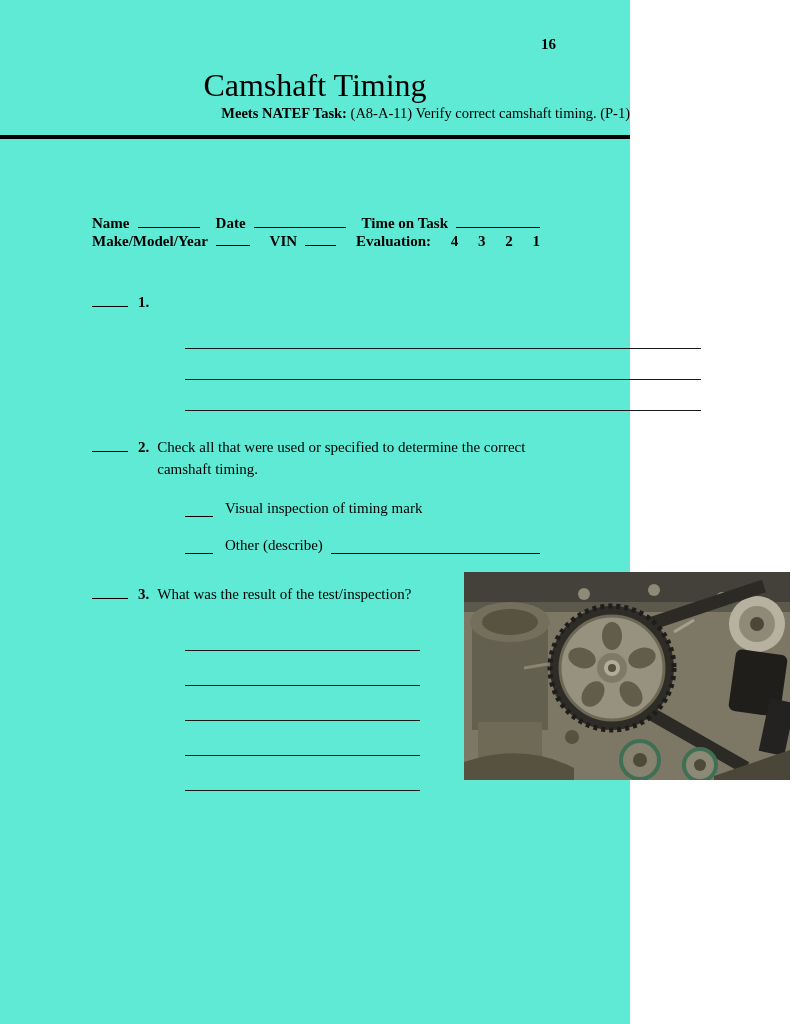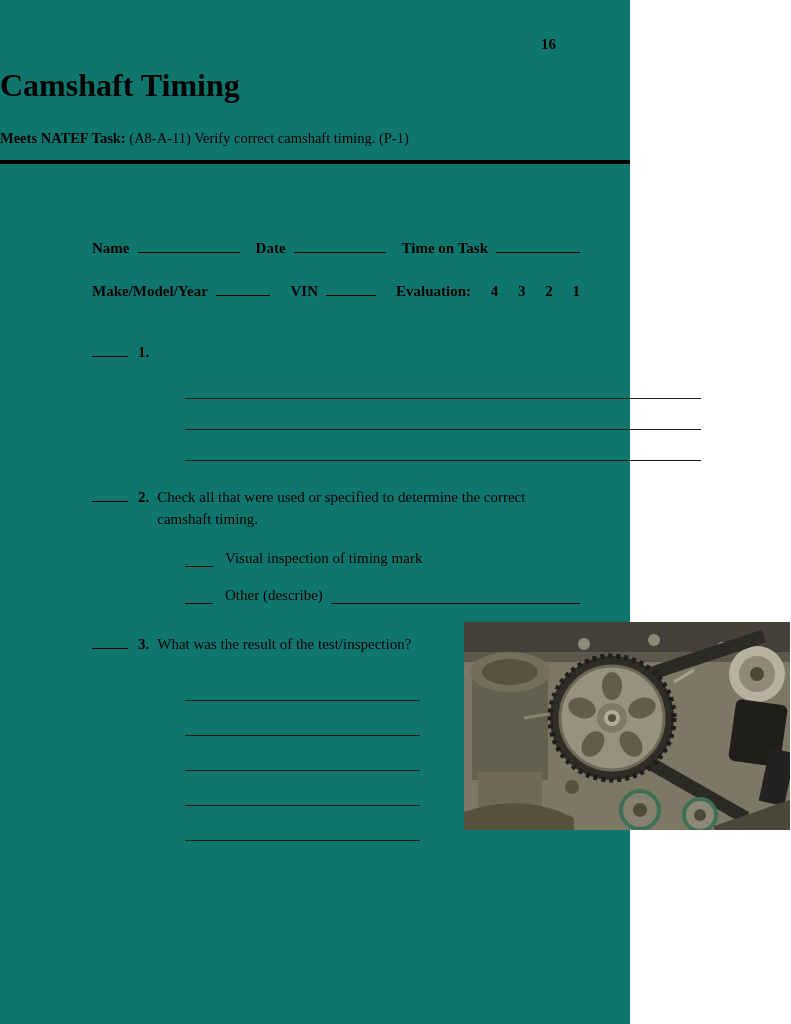--- a/index.html
+++ b/index.html
@@ -5,61 +5,62 @@
   * { margin: 0; padding: 0; box-sizing: border-box; }
   html, body { background: #ffffff; }
   body {
     width: 791px;
     height: 1024px;
     font-family: "Liberation Serif", serif;
     color: #000;
     position: relative;
     overflow: hidden;
   }
-  .page { width: 630px; height: 1024px; background: #0f766e; }
+  .page { width: 630px; height: 1024px; background: #5eead4; }
 
   .page-number {
     padding-top: 36px;
     padding-right: 74px;
     text-align: right;
     font-weight: bold;
     font-size: 15px;
   }
   .title {
     margin-top: 14px;
+    text-align: center;
     font-size: 32px;
-    font-weight: bold;
+    font-weight: normal;
     font-family: "Liberation Serif", serif;
   }
   .natef {
-    margin-top: 26px;
-    text-align: left;
+    margin-top: 1px;
+    text-align: right;
     font-size: 14.5px;
   }
   .natef .bold { font-weight: bold; }
   .rule {
     margin-top: 13px;
     height: 4px;
     background: #000;
     width: 100%;
   }
 
-  .content { padding: 30px 50px 0 92px; font-size: 15px; }
+  .content { padding: 30px 90px 0 92px; font-size: 15px; }
 
   .bold { font-weight: bold; }
 
   .fline {
     display: inline-block;
     border-bottom: 1px solid #000;
     height: 14px;
     vertical-align: baseline;
   }
 
   .hdr-row { display: flex; align-items: baseline; margin-top: 0; }
-  .hdr-row.second { margin-top: 25px; }
+  .hdr-row.second { }
   .hdr-row .lbl { font-weight: bold; white-space: nowrap; }
   .grow { flex: 1 1 auto; }
 
   .eval-group { white-space: nowrap; font-weight: bold; }
   .eval-group .eval-num { display: inline-block; margin-left: 16px; }
 
   .question { display: flex; align-items: flex-start; line-height: 1.45; }
   .q1 { margin-top: 42px; }
   .q2 { margin-top: 26px; }
   .score-blank {

